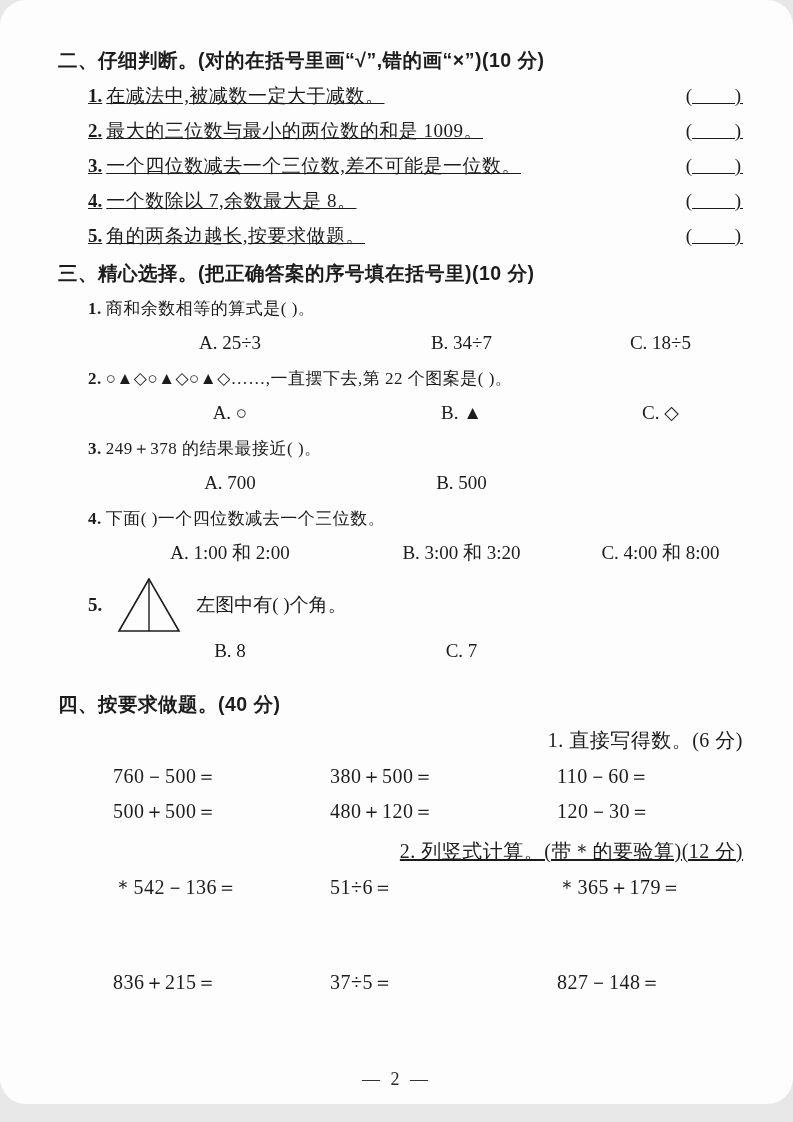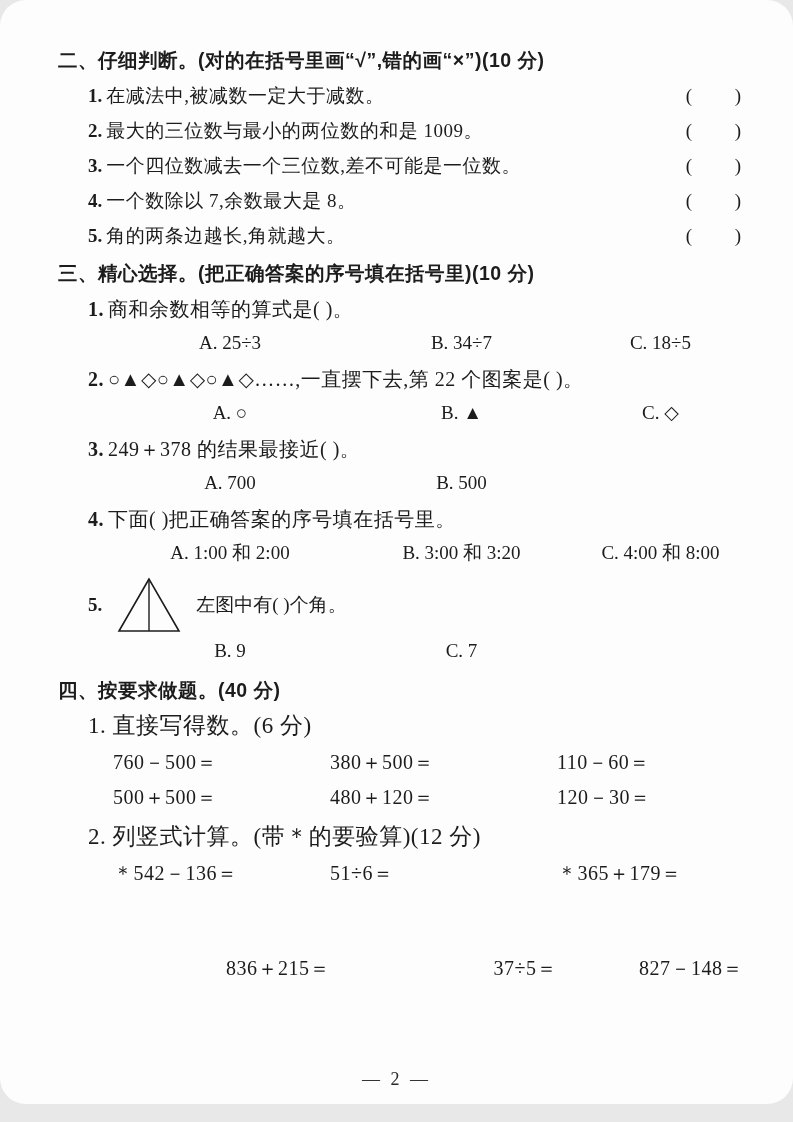--- a/index.html
+++ b/index.html
@@ -21,27 +21,28 @@
     letter-spacing:0.5px;
     line-height:28px;
     margin:0 0 9px 0;
   }
   
   .judge-item{
     display:flex;justify-content:space-between;align-items:flex-end;
     font-size:19px;line-height:26px;
     padding-left:30px;
     margin-bottom:9px;
+    text-decoration:underline;
   }
   .q-num{font-weight:bold;margin-right:4px;font-family:"Liberation Serif",serif;}
   .judge-text{letter-spacing:0.5px;}
   .bracket{font-size:19px;letter-spacing:2px;white-space:pre;}
   
   .choice-q{
-    font-size:20px;line-height:26px;
+    font-size:17px;line-height:26px;
     padding-left:30px;
     margin:9px 0 8px 0;
     letter-spacing:0.5px;
   }
   .opt-row{
     display:grid;
     grid-template-columns:230px 233px auto;
     padding-left:57px;
     font-size:19px;line-height:26px;
     margin-bottom:10px;
@@ -50,34 +51,35 @@
   .q5-block{
     display:flex;align-items:center;
     padding-left:30px;
     margin:6px 0 4px 0;
     font-size:19px;
   }
   .q5-block .q-num{align-self:center;}
   .tri-fig{margin:0 14px 0 10px;display:block;}
   
   .sub-title{
-    font-size:23px;line-height:26px;
+    font-size:20px;line-height:26px;
     padding-left:30px;
     margin:8px 0 10px 0;
     letter-spacing:0.5px;
+    text-align:right;
   }
   .eq-row{
     display:grid;
     grid-template-columns:217px 227px auto;
     padding-left:55px;
     font-size:20px;line-height:26px;
     margin-bottom:9px;
     letter-spacing:0.5px;
   }
-  .eq-row.gap-top{margin-top:69px;text-align:right;}
+  .eq-row.gap-top{margin-top:69px;}
   .footer{
     position:absolute;left:0;bottom:14px;width:100%;
     text-align:center;font-size:18px;color:#2a2a2a;
     letter-spacing:3px;
   }
 </style>
 </head>
 <body>
 
 <div class="page">
@@ -94,21 +96,21 @@
   </div>
   <div class="judge-item">
     <span><span class="q-num">3.</span><span class="judge-text">一个四位数减去一个三位数,差不可能是一位数。</span></span>
     <span class="bracket">(      )</span>
   </div>
   <div class="judge-item">
     <span><span class="q-num">4.</span><span class="judge-text">一个数除以 7,余数最大是 8。</span></span>
     <span class="bracket">(      )</span>
   </div>
   <div class="judge-item">
-    <span><span class="q-num">5.</span><span class="judge-text">角的两条边越长,角就越大。</span></span>
+    <span><span class="q-num">5.</span><span class="judge-text">角的两条边越长,按要求做题。</span></span>
     <span class="bracket">(      )</span>
   </div>
 
   <div class="sec-title" style="margin-top:10px;">三、精心选择。(把正确答案的序号填在括号里)(10 分)</div>
 
   <div class="choice-q"><span class="q-num">1.</span><span>商和余数相等的算式是(      )。</span></div>
   <div class="opt-row">
     <span>A. 25÷3</span>
     <span>B. 34÷7</span>
     <span>C. 18÷5</span>
@@ -120,55 +122,55 @@
     <span>B. ▲</span>
     <span>C. ◇</span>
   </div>
 
   <div class="choice-q"><span class="q-num">3.</span><span>249＋378 的结果最接近(      )。</span></div>
   <div class="opt-row">
     <span>A. 700</span>
     <span>B. 500</span>
   </div>
 
-  <div class="choice-q"><span class="q-num">4.</span><span>下面(      )把正确答案的序号填在括号里。</span></div>
+  <div class="choice-q"><span class="q-num">4.</span><span>下面(      )一个四位数减去一个三位数。</span></div>
   <div class="opt-row">
     <span>A. 1:00 和 2:00</span>
     <span>B. 3:00 和 3:20</span>
     <span>C. 4:00 和 8:00</span>
   </div>
 
   <div class="q5-block">
     <span class="q-num">5.</span>
     <svg class="tri-fig" width="66" height="58" viewBox="0 0 66 58">
       <polygon points="33,3 3,55 63,55" fill="none" stroke="#1c1c1c" stroke-width="1.6"></polygon>
       <line x1="33" y1="3" x2="33" y2="55" stroke="#1c1c1c" stroke-width="1.4"></line>
     </svg>
     <span>左图中有(      )个角。</span>
   </div>
   <div class="opt-row">
-    <span>B. 9</span>
+    <span>B. 8</span>
     <span>C. 7</span>
   </div>
 
-  <div class="sec-title" style="margin-top:12px;">四、按要求做题。(40 分)</div>
+  <div class="sec-title" style="margin-top:26px;">四、按要求做题。(40 分)</div>
 
   <div class="sub-title">1. 直接写得数。(6 分)</div>
   <div class="eq-row">
     <span>760－500＝</span>
     <span>380＋500＝</span>
     <span>110－60＝</span>
   </div>
   <div class="eq-row">
     <span>500＋500＝</span>
     <span>480＋120＝</span>
     <span>120－30＝</span>
   </div>
 
-  <div class="sub-title" style="margin-top:14px;">2. 列竖式计算。(带＊的要验算)(12 分)</div>
+  <div class="sub-title" style="margin-top:14px;text-decoration:underline;">2. 列竖式计算。(带＊的要验算)(12 分)</div>
   <div class="eq-row">
     <span>＊542－136＝</span>
     <span>51÷6＝</span>
     <span>＊365＋179＝</span>
   </div>
   <div class="eq-row gap-top">
     <span>836＋215＝</span>
     <span>37÷5＝</span>
     <span>827－148＝</span>
   </div>

